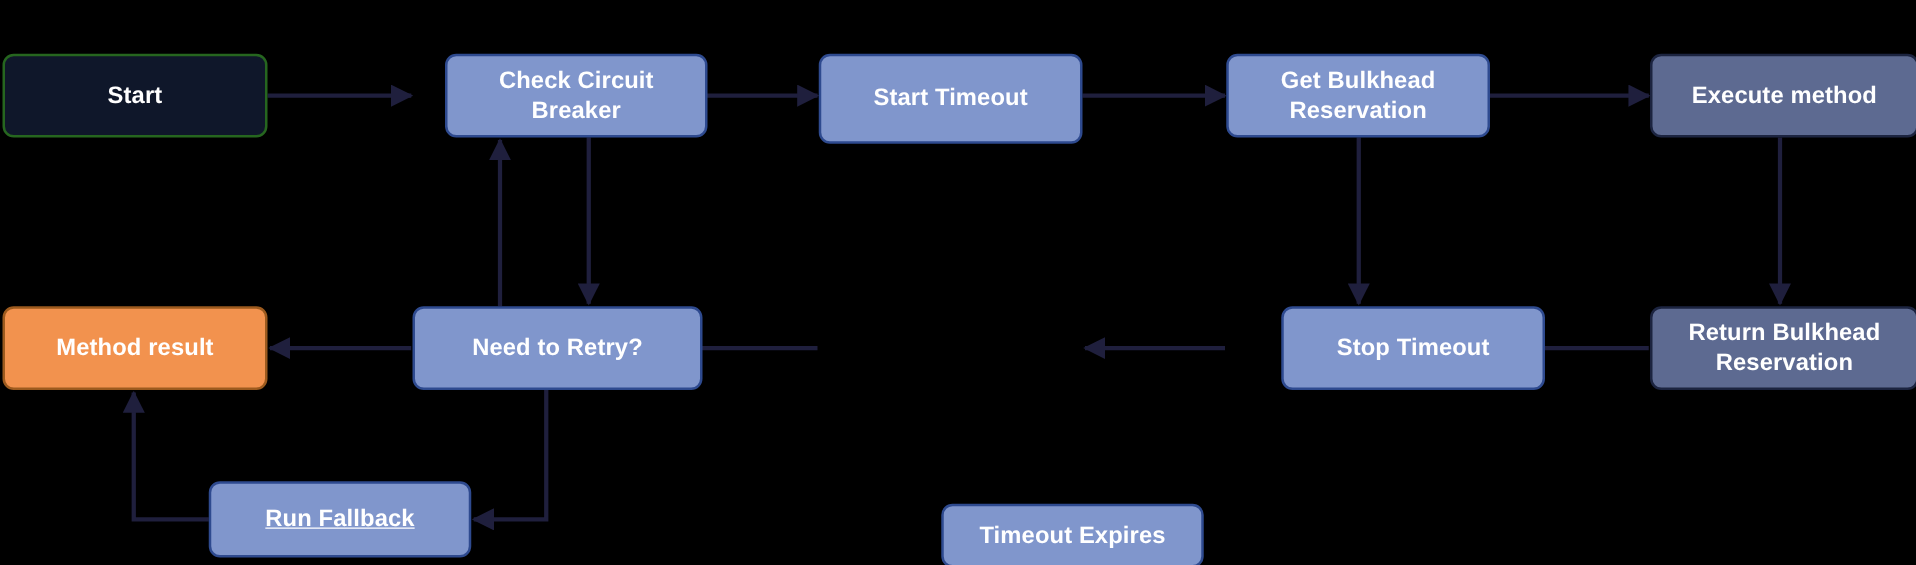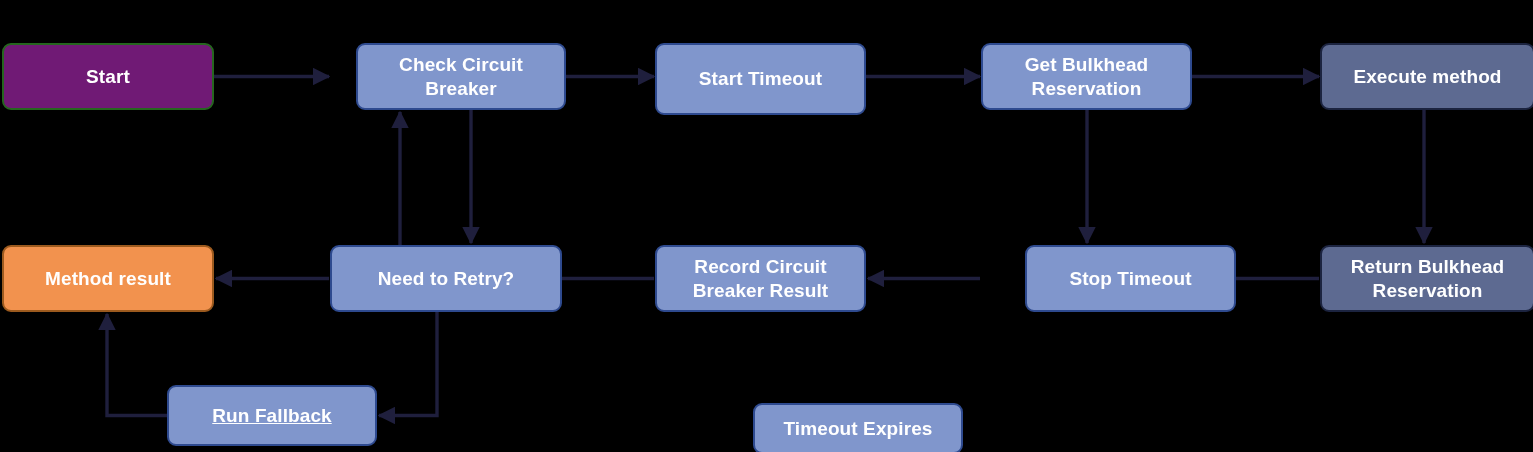--- a/index.html
+++ b/index.html
@@ -51,21 +51,21 @@
   }
   .n-blue {
     background: #8096cc;
     border-color: #2e4a8f;
   }
   .n-darkblue {
     background: #5d6a91;
     border-color: #1c2440;
   }
   .n-green {
-    background: #701a75;
+    background: #0f172a;
     border-color: #26661f;
   }
   .n-orange {
     background: #f2924e;
     border-color: #9c5a1e;
   }
 </style>
 </head>
 <body>
 
@@ -123,24 +123,20 @@
   </div>
 
   <div class="node n-orange" style="left:2px; top:245px; width:212px; height:67px;">
     <span class="node-label">Method result</span>
   </div>
 
   <div class="node n-blue" style="left:330px; top:245px; width:232px; height:67px;">
     <span class="node-label">Need to Retry?</span>
   </div>
 
-  <div class="node n-blue" style="left:655px; top:245px; width:211px; height:67px;">
-    <span class="node-label">Record Circuit
-Breaker Result</span>
-  </div>
 
   <div class="node n-blue" style="left:981px; top:245px; width:211px; height:67px;margin-left:44px;">
     <span class="node-label">Stop Timeout</span>
   </div>
 
   <div class="node n-darkblue" style="left:1320px; top:245px; width:215px; height:67px;">
     <span class="node-label">Return Bulkhead
 Reservation</span>
   </div>
 

